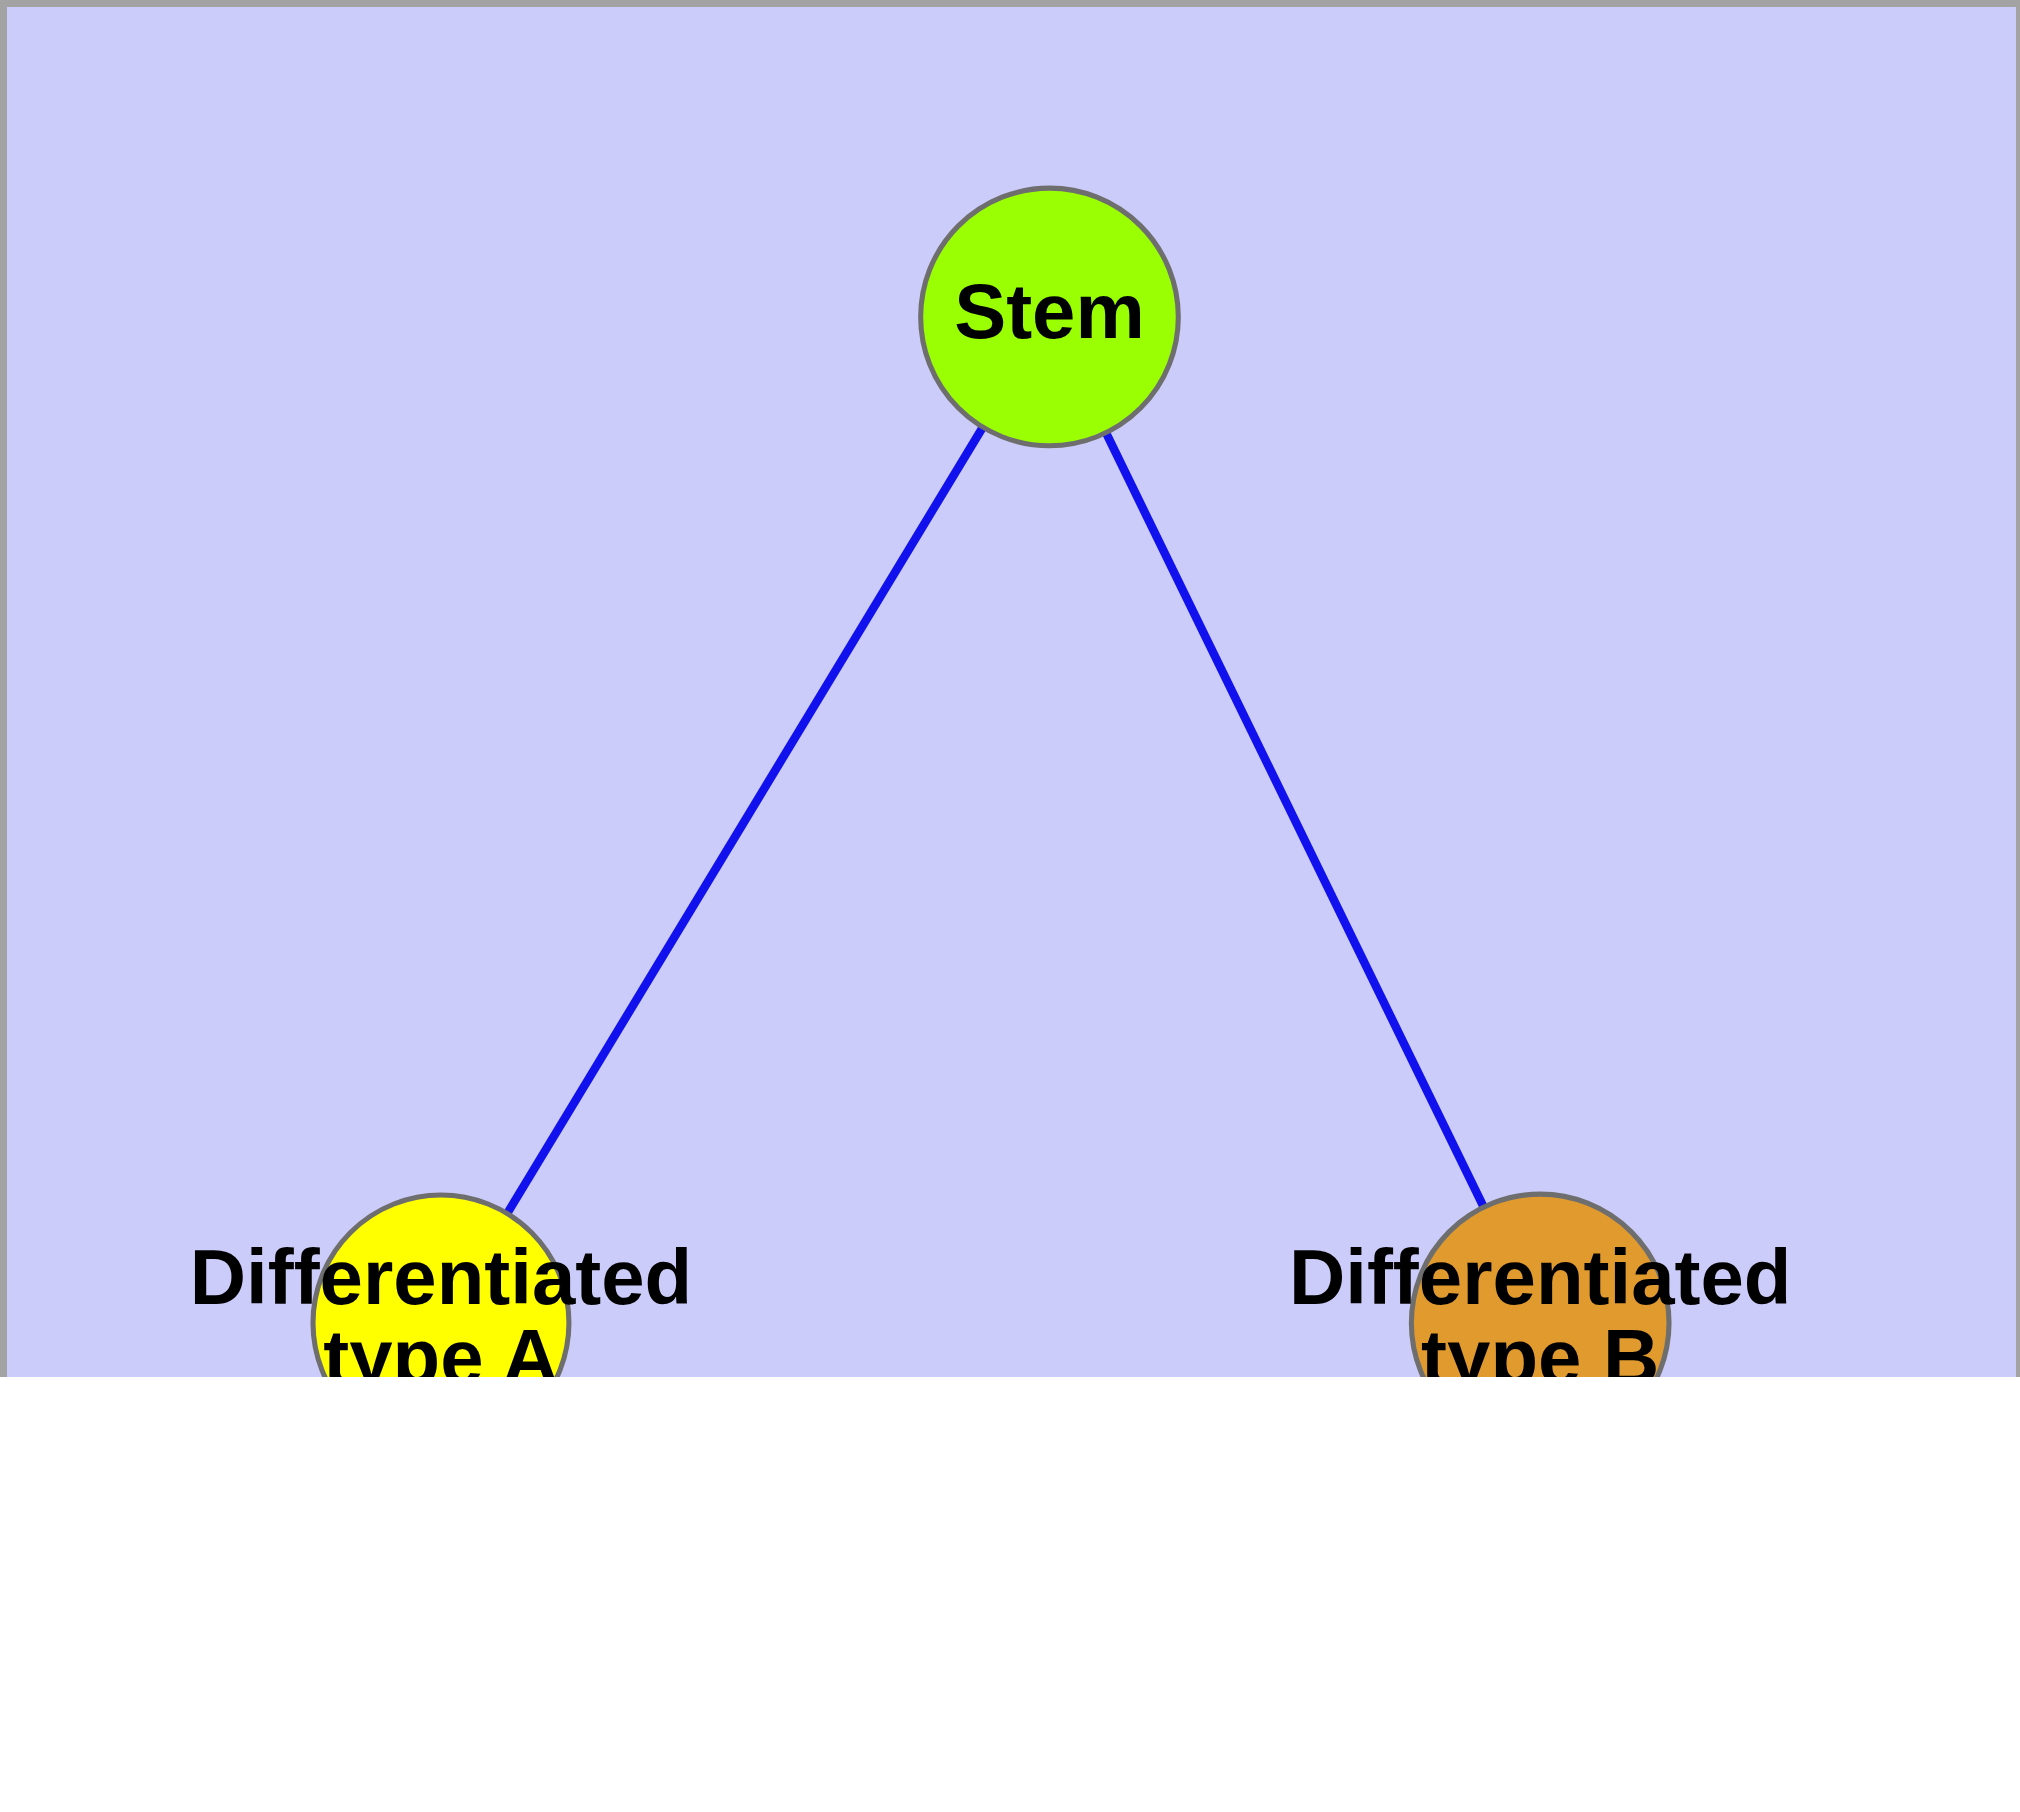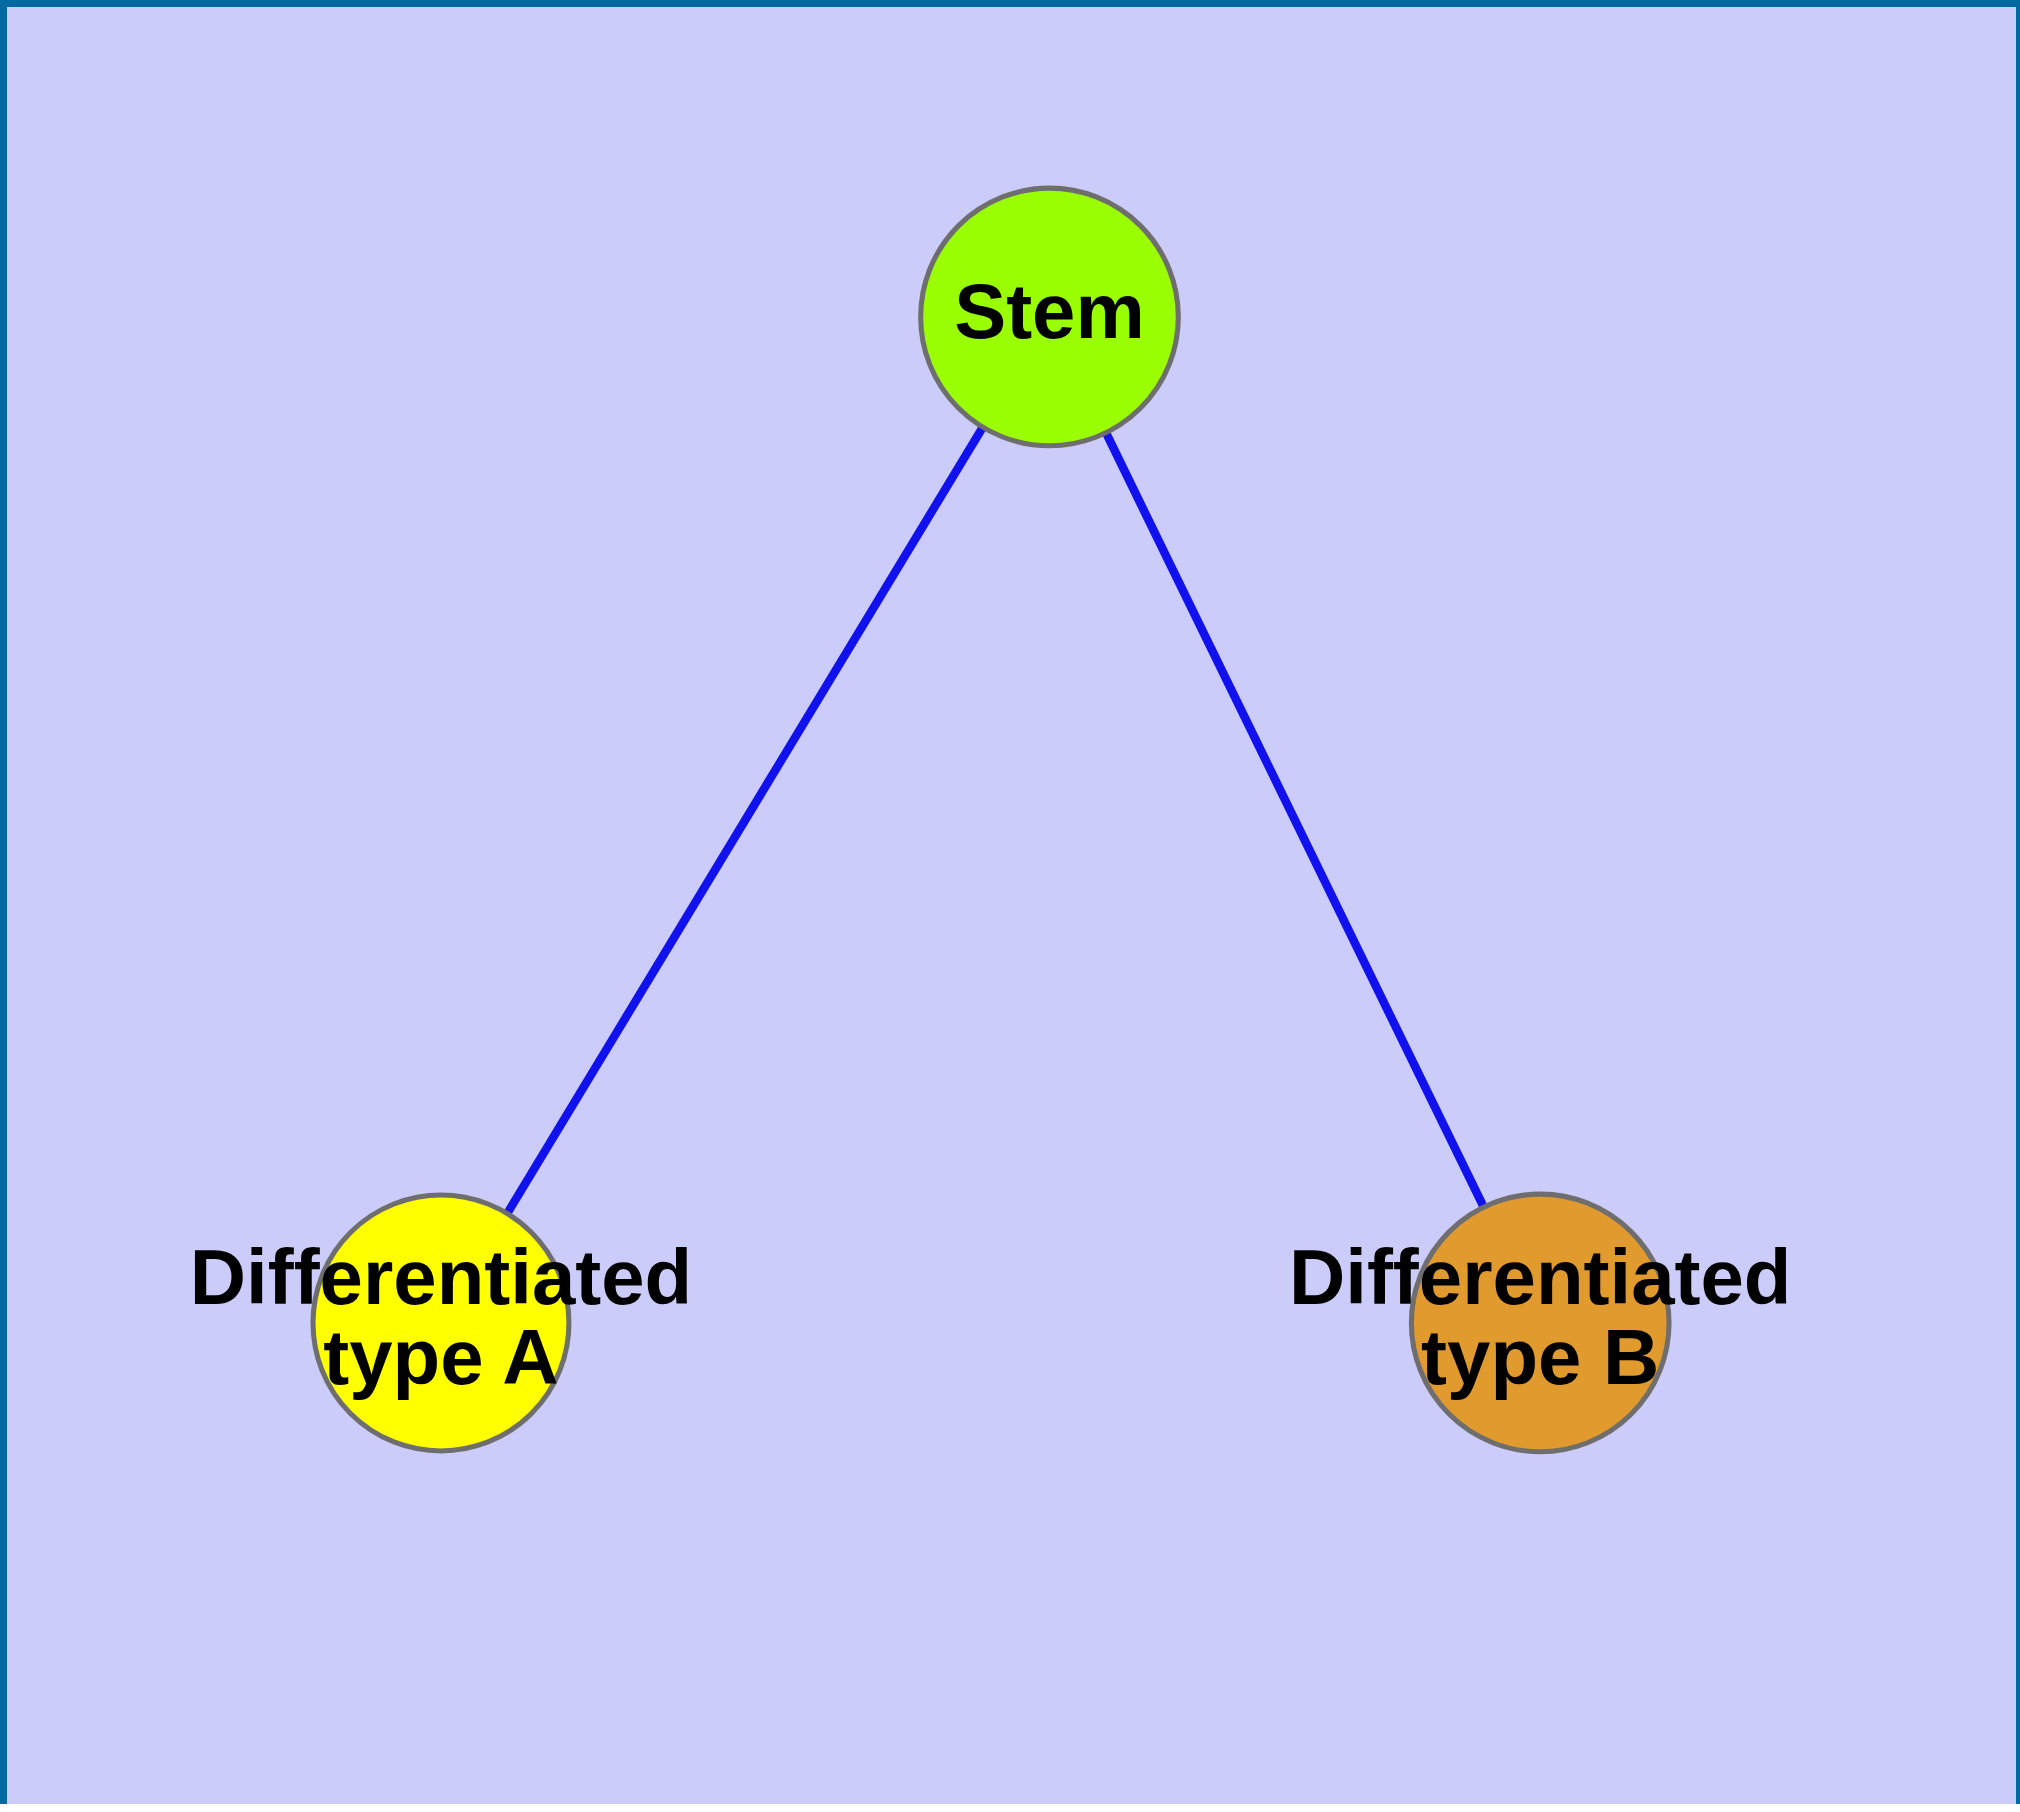--- a/index.html
+++ b/index.html
@@ -4,22 +4,22 @@
 <title>Cell Differentiation Graph</title>
 <style>
   html, body {
     margin: 0;
     padding: 0;
     background: #ffffff;
   }
   #canvas {
     position: relative;
     width: 2021px;
-    height: 1804px;
-    background: #0369a1;
+    height: 1377px;
+    background: #a3a3a3;
     overflow: hidden;
     font-family: "Liberation Sans", "DejaVu Sans", sans-serif;
   }
   #plot-area {
     position: absolute;
     left: 6.8px;
     top: 6.8px;
     width: 2009px;
     height: 1800px;
     background: #ccccfa;

